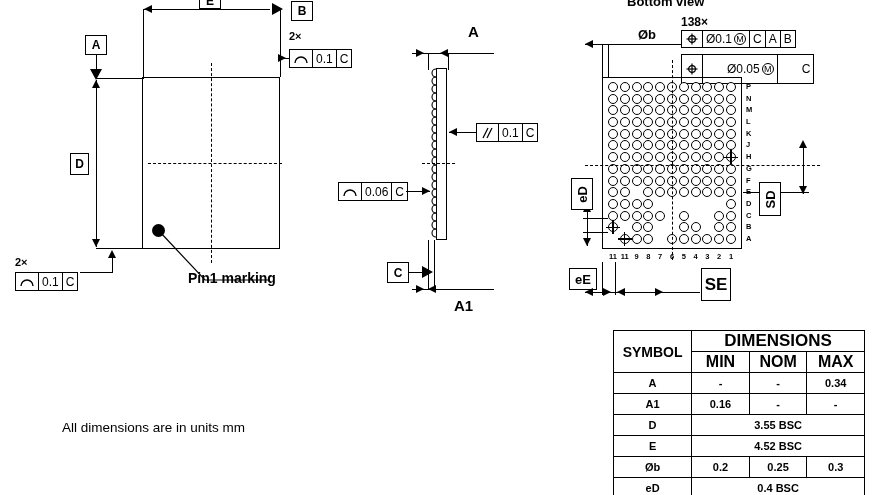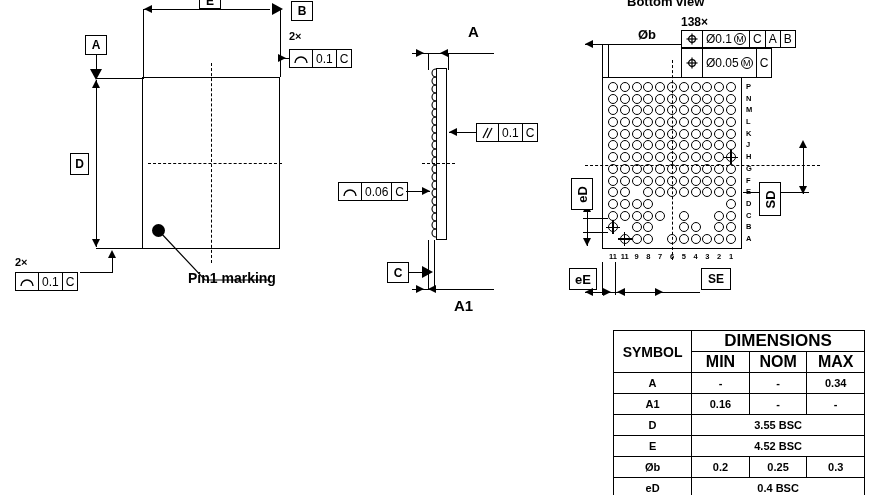--- a/index.html
+++ b/index.html
@@ -276,21 +276,21 @@
     </div>
     <div>
       <span>Ø0.1</span>
         <span style="display:inline-block;border:1.2px solid #000;border-radius:50%;width:12px;height:12px;line-height:10px;text-align:center;font-size:9px;margin-left:2px;">M</span>
     </div>
     <div>C</div>
     <div>A</div>
     <div>B</div>
   </div>
 
-  <div class="fcf" style="left:106px;top:48px;height:30px;">
+  <div class="fcf" style="left:106px;top:54px;height:30px;gap:21px;">
     <div class="sym">
       <svg width="12" height="12" viewBox="0 0 12 12">
         <circle cx="6" cy="6" r="3.4" fill="none" stroke="#000" stroke-width="1.2"></circle>
         <line x1="6" y1="0.5" x2="6" y2="11.5" stroke="#000" stroke-width="1.2"></line>
         <line x1="0.5" y1="6" x2="11.5" y2="6" stroke="#000" stroke-width="1.2"></line>
       </svg>
     </div>
     <div>
       <span>Ø0.05</span>
         <span style="display:inline-block;border:1.2px solid #000;border-radius:50%;width:12px;height:12px;line-height:10px;text-align:center;font-size:9px;margin-left:2px;">M</span>
@@ -494,31 +494,32 @@
   <div class="arw arw-u" style="left:8px;top:204px;"></div>
   <div class="arw arw-d" style="left:8px;top:238px;"></div>
   <div class="ln-thin-h" style="left:8px;top:218px;width:25px;"></div>
   <div class="ln-thin-h" style="left:8px;top:232px;width:25px;"></div>
   <div class="datum-box" style="left:-4px;top:178px;width:22px;height:32px;">
     <span style="transform:rotate(-90deg);font-size:13px;">eD</span>
   </div>
 
   <div class="datum-box" style="left:-6px;top:268px;width:28px;height:22px;font-size:13px;">eE</div>
 
-  <div class="datum-box" style="left:126px;top:268px;width:30px;height:22px;font-size:12px;">SE</div>
+  <div class="datum-box" style="left:126px;top:268px;width:30px;height:33px;font-size:17px;">SE</div>
   <div class="ln-thin-h" style="left:10px;top:292px;width:115px;"></div>
   <div class="arw arw-l" style="left:10px;top:288px;"></div>
   <div class="arw arw-r" style="left:28px;top:288px;"></div>
   <div class="arw arw-l" style="left:42px;top:288px;"></div>
   <div class="arw arw-r" style="left:80px;top:288px;"></div>
   <div class="ln-thin-v" style="left:27px;top:262px;height:33px;"></div>
   <div class="ln-thin-v" style="left:40px;top:262px;height:33px;"></div>
 </div>
 
 <div class="notes" style="left:62px;top:418px;">
+  <div>All dimensions are in units mm</div>
 </div>
 
 <table id="dim-table" style="left:613px;top:330px;width:252px;">
   <thead>
     <tr>
       <th class="hdr-sym" rowspan="2">SYMBOL</th>
       <th class="hdr-dim" colspan="3">DIMENSIONS</th>
     </tr>
     <tr>
       <th class="sub">MIN</th>

